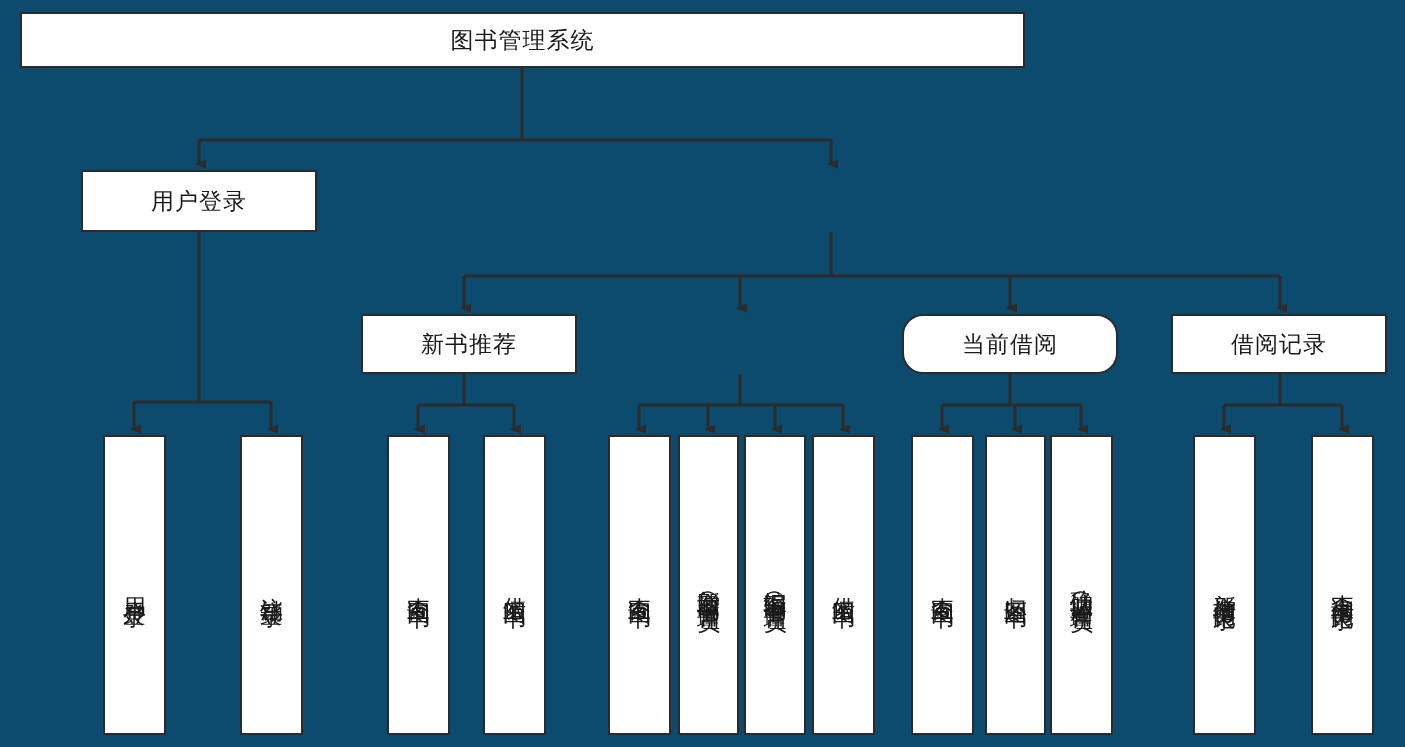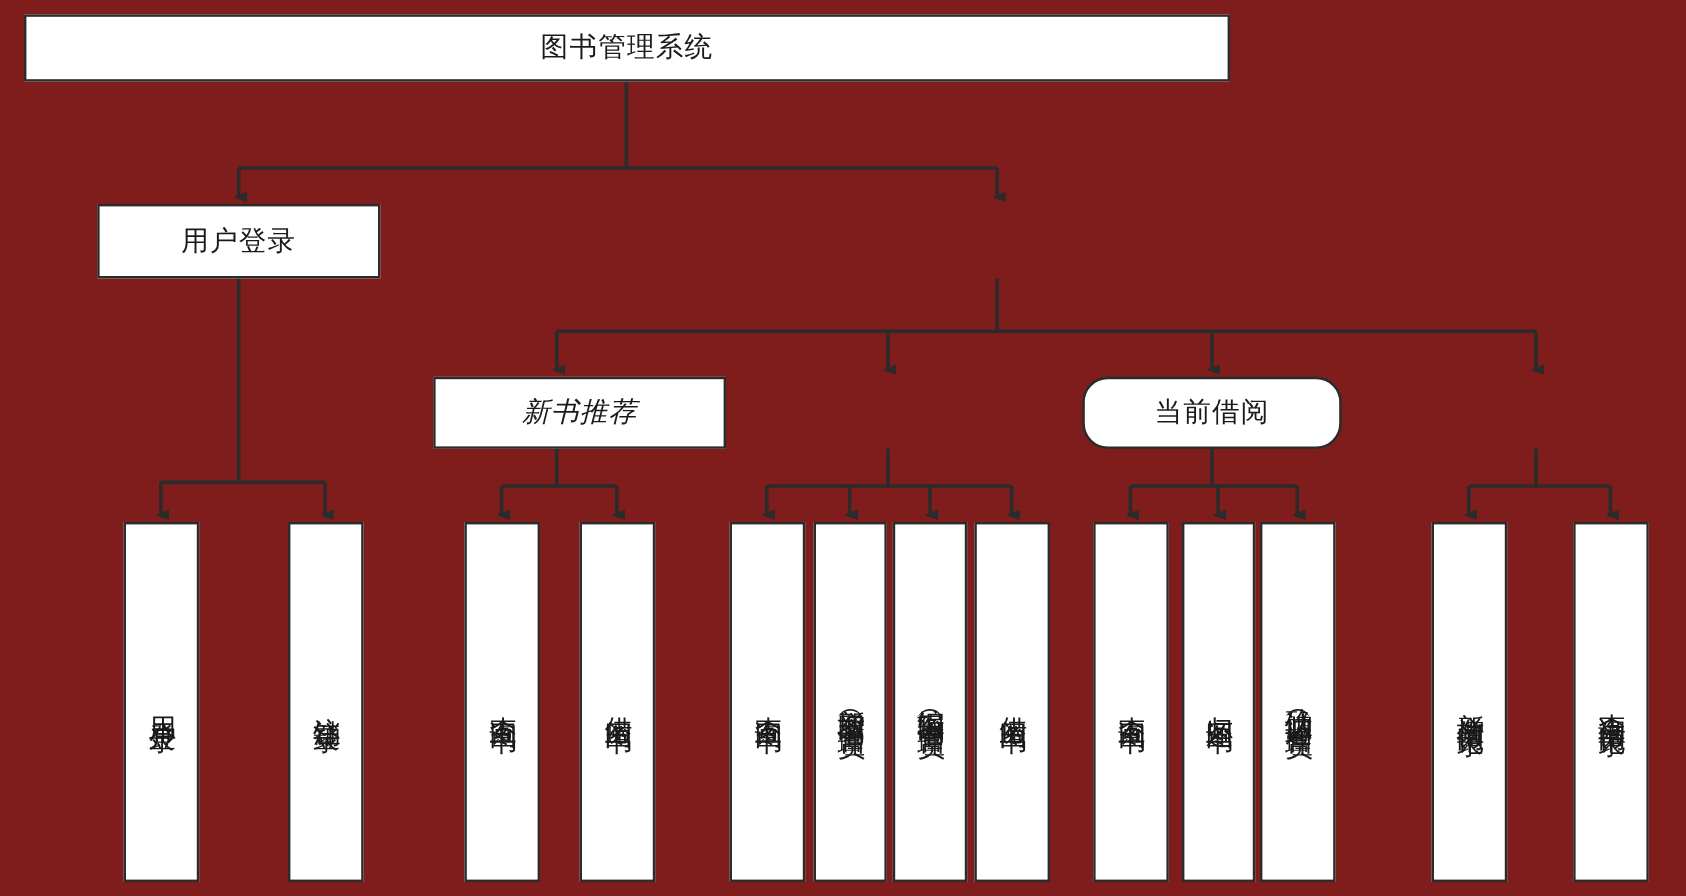--- a/index.html
+++ b/index.html
@@ -7,21 +7,21 @@
     padding: 0;
     background: #ffffff;
   }
   body {
     font-family: "DejaVu Sans", "Liberation Sans", sans-serif;
   }
   #canvas {
     position: relative;
     width: 1405px;
     height: 747px;
-    background: #7f1d1d;
+    background: #0c4a6e;
     overflow: hidden;
   }
   .node {
     position: absolute;
     box-sizing: border-box;
     background: #ffffff;
     border: 2.5px solid #2b2b2b;
     display: flex;
     align-items: center;
     justify-content: center;
@@ -122,25 +122,28 @@
   </svg>
 
   <div class="node h" style="left: 20px; top: 12px; width: 1005px; height: 56px;">
     <span>图书管理系统</span>
   </div>
 
   <div class="node h" style="left: 81px; top: 170px; width: 236px; height: 62px;">
     <span>用户登录</span>
   </div>
 
-  <div class="node h" style="left: 361px; top: 314px; width: 244px; height: 60px; font-style: italic;">
+  <div class="node h" style="left: 361px; top: 314px; width: 216px; height: 60px;">
     <span>新书推荐</span>
   </div>
   <div class="node h" style="left: 902px; top: 314px; width: 216px; height: 60px; border-radius: 21px;">
     <span>当前借阅</span>
+  </div>
+  <div class="node h" style="left: 1171px; top: 314px; width: 216px; height: 60px;">
+    <span>借阅记录</span>
   </div>
 
   <div class="node v" style="left: 103px; top: 435px; width: 63px; height: 300px;">
     <span>用户登录</span>
   </div>
   <div class="node v" style="left: 240px; top: 435px; width: 63px; height: 300px;">
     <span>注销登录</span>
   </div>
   <div class="node v" style="left: 387px; top: 435px; width: 63px; height: 300px;">
     <span>查询图书</span>

